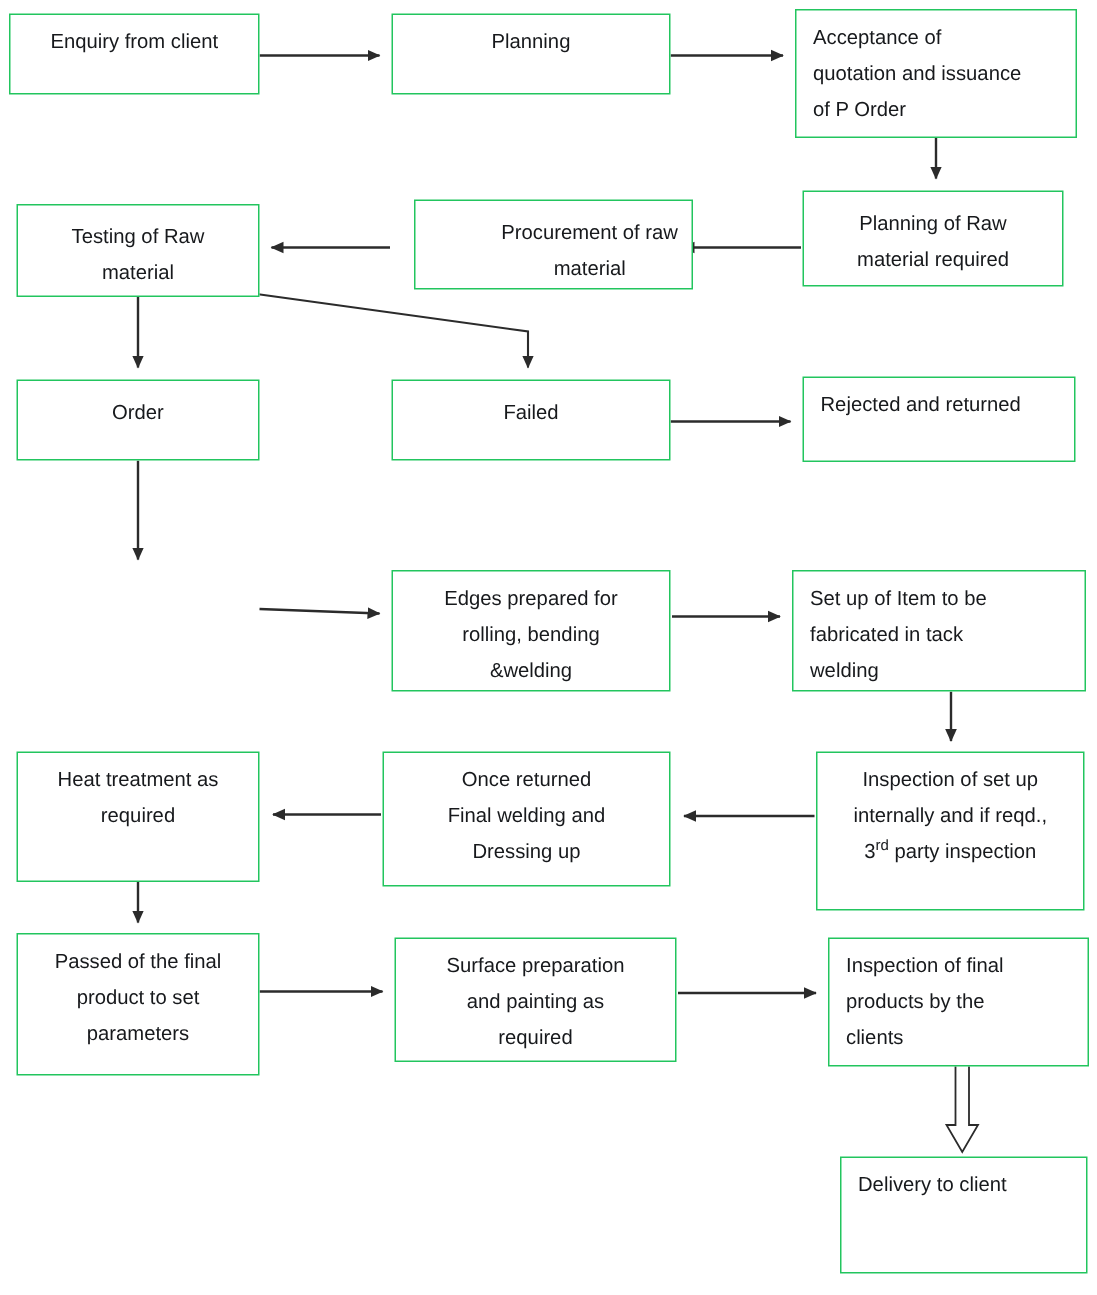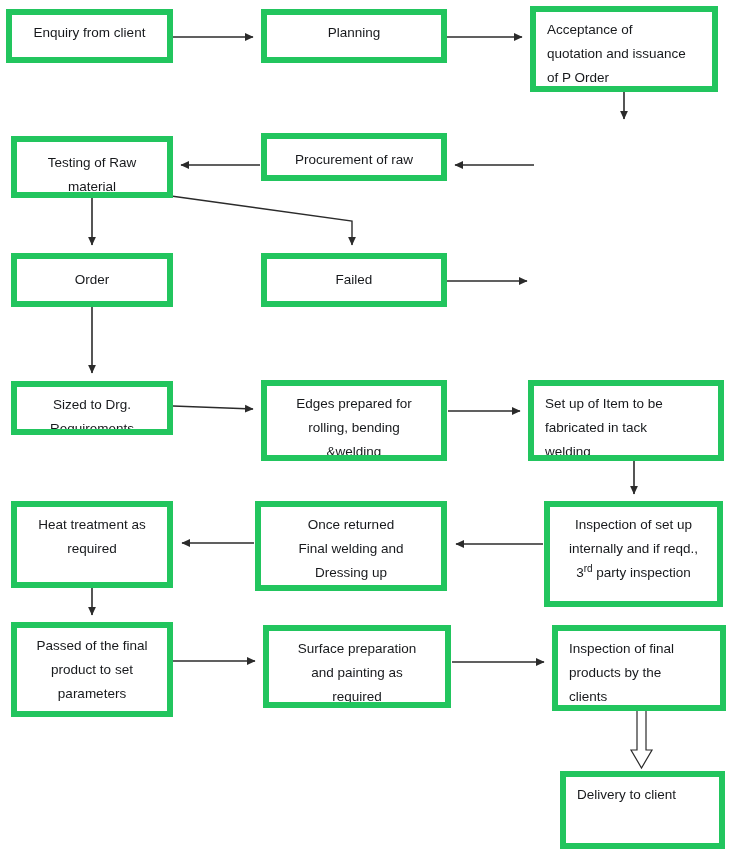--- a/index.html
+++ b/index.html
@@ -22,21 +22,21 @@
     position: absolute;
     left: 0;
     top: 0;
     width: 731px;
     height: 863px;
     pointer-events: none;
   }
   .node {
     position: absolute;
     box-sizing: border-box;
-    border: 6px solid #22c55e;
+    border: 1px solid #22c55e;
     background: #ffffff;
     display: flex;
     flex-direction: column;
     justify-content: flex-start;
     overflow: hidden;
   }
   .node .node-label {
     display: block;
     font-family: "Liberation Sans", sans-serif;
     font-size: 13.5px;
@@ -146,44 +146,47 @@
   <div class="node align-center pad-top-1" style="left: 261px; top: 9px; width: 186px; height: 54px;">
     <span class="node-label">Planning</span>
   </div>
 
   <div class="node align-left pad-top-1" style="left: 530px; top: 6px; width: 188px; height: 86px;">
     <span class="node-label">Acceptance of
 quotation and issuance
 of P Order</span>
   </div>
 
-
-  <div class="node align-center pad-top-2" style="left: 261px; top: 133px; width: 186px; height: 48px;">
+  <div class="node align-center pad-top-2" style="left: 535px; top: 127px; width: 174px; height: 64px;">
+    <span class="node-label">Planning of Raw
+material required</span>
+  </div>
+
+  <div class="node align-center pad-top-2" style="left: 276px; top: 133px; width: 186px; height: 60px; align-items: flex-end;">
     <span class="node-label">Procurement of raw
 material</span>
   </div>
 
   <div class="node align-center pad-top-2" style="left: 11px; top: 136px; width: 162px; height: 62px;">
     <span class="node-label">Testing of Raw
 material</span>
   </div>
 
   <div class="node align-center pad-top-2" style="left: 11px; top: 253px; width: 162px; height: 54px;">
     <span class="node-label">Order</span>
   </div>
 
   <div class="node align-center pad-top-2" style="left: 261px; top: 253px; width: 186px; height: 54px;">
     <span class="node-label">Failed</span>
   </div>
 
-
-  <div class="node align-center pad-top-1" style="left: 11px; top: 381px; width: 162px; height: 54px;">
-    <span class="node-label">Sized to Drg.
-Requirements</span>
-  </div>
+  <div class="node align-left pad-top-1" style="left: 535px; top: 251px; width: 182px; height: 57px;">
+    <span class="node-label">Rejected and returned</span>
+  </div>
+
 
   <div class="node align-center pad-top-1" style="left: 261px; top: 380px; width: 186px; height: 81px;">
     <span class="node-label">Edges prepared for
 rolling, bending
 &amp;welding</span>
   </div>
 
   <div class="node align-left pad-top-1" style="left: 528px; top: 380px; width: 196px; height: 81px;">
     <span class="node-label">Set up of Item to be
 fabricated in tack

